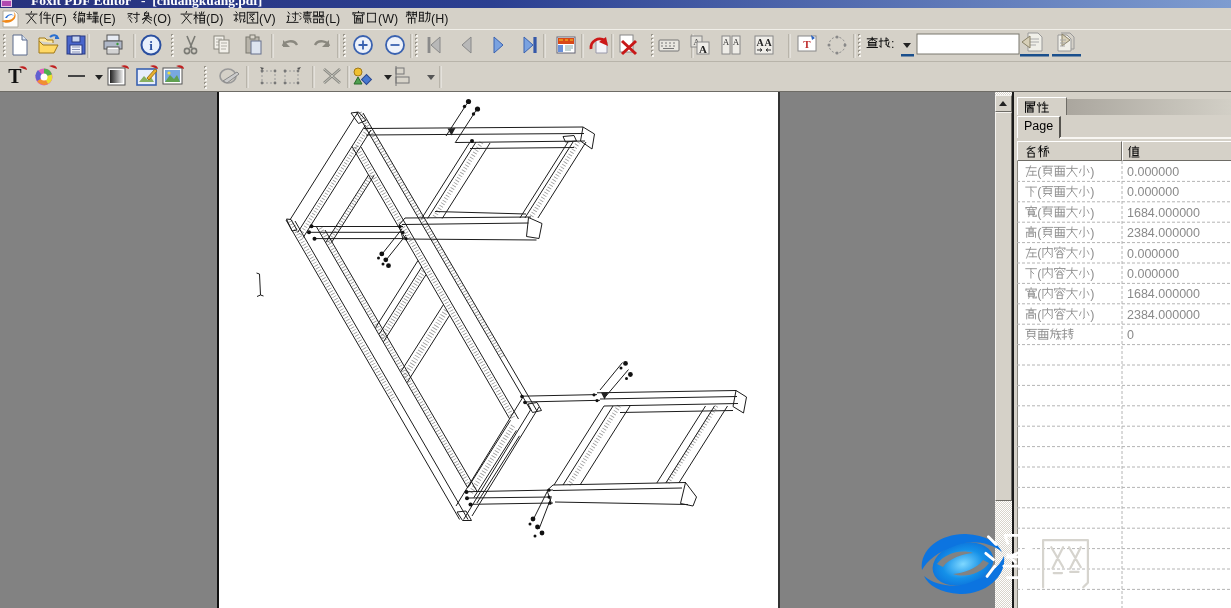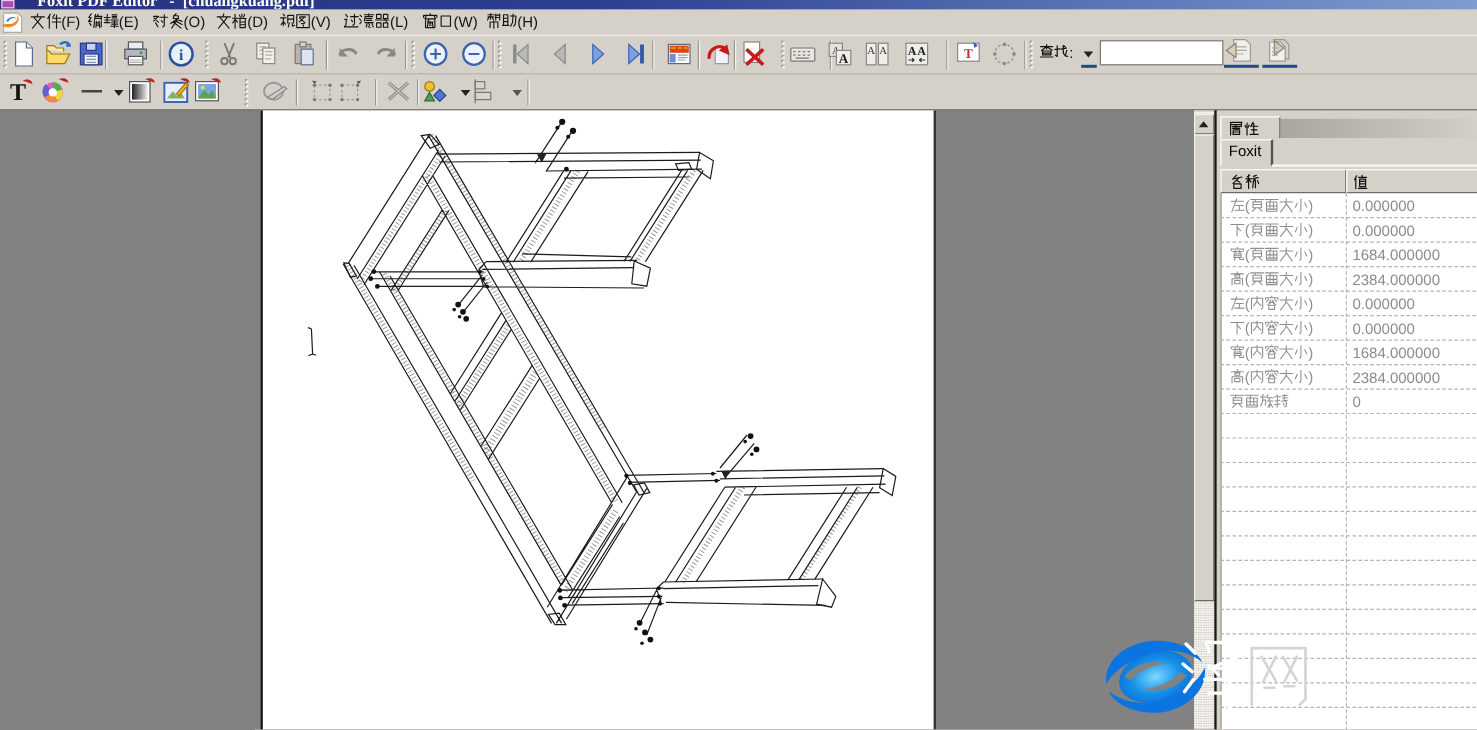--- a/index.html
+++ b/index.html
@@ -434,21 +434,21 @@
   </svg>
 <div class="abs" style="left:995px;top:92px;width:17px;height:516px;background:repeating-conic-gradient(#ffffff 0% 25%, #d8d4cb 0% 50%) 0 0/2px 2px;"></div>
 <div class="abs" style="left:995px;top:95px;width:17px;height:17px;background:#d5d1c8;border-top:1px solid #f4f2ee;border-left:1px solid #f4f2ee;border-right:1px solid #6e6c66;border-bottom:1px solid #6e6c66;box-sizing:border-box;"></div>
 <div class="abs" style="left:999px;top:101px;width:0;height:0;border-left:4px solid transparent;border-right:4px solid transparent;border-bottom:5px solid #222;"></div>
 <div class="abs" style="left:995px;top:112px;width:17px;height:389px;background:#d5d1c8;border-top:1px solid #f4f2ee;border-left:1px solid #f4f2ee;border-right:1px solid #6e6c66;border-bottom:1px solid #6e6c66;box-sizing:border-box;"></div>
 <div class="abs" style="left:1012px;top:92px;width:2px;height:516px;background:#1a1a1a;"></div>
 <div class="abs" style="left:1014px;top:92px;width:217px;height:516px;background:#d5d1c8;"></div>
 <div class="abs" style="left:1066px;top:99px;width:165px;height:16px;background:linear-gradient(90deg,#aaa69e,#d2cfc6);"></div>
 <div class="abs" style="left:1017px;top:97px;width:50px;height:18px;background:#d5d1c8;border-top:1.5px solid #fff;border-left:1.5px solid #fff;border-right:1px solid #6e6c66;box-sizing:border-box;"></div>
 <div class="abs" style="left:1017px;top:116px;width:44px;height:22px;background:#d5d1c8;border-top:1.5px solid #fff;border-left:1.5px solid #fff;border-right:2.5px solid #55534e;box-sizing:border-box;"></div>
-<div class="abs" style="left:1024px;top:119px;font-size:12.5px;color:#000;">Foxit</div>
+<div class="abs" style="left:1024px;top:119px;font-size:12.5px;color:#000;">Page</div>
 <div class="abs" style="left:1060px;top:137px;width:171px;height:1.5px;background:#f8f6f2;"></div>
 <div class="abs" style="left:1017px;top:141px;width:214px;height:467px;background:#fff;border-left:1.5px solid #8a887f;border-top:1px solid #8a887f;box-sizing:border-box;"></div>
 <div class="abs" style="left:1017px;top:141px;width:105px;height:20px;background:#d5d1c8;border-top:1px solid #fff;border-left:1px solid #fff;border-right:1px solid #6e6c66;border-bottom:1px solid #6e6c66;box-sizing:border-box;"></div>
 <div class="abs" style="left:1122px;top:141px;width:109px;height:20px;background:#d5d1c8;border-top:1px solid #fff;border-left:1px solid #fff;border-bottom:1px solid #6e6c66;box-sizing:border-box;"></div>
 <svg class="abs" style="left:0;top:92px;" width="1231" height="516" viewBox="0 92 1231 516">
 <path d="M1025.5 102.0L1035.0 102.0M1025.5 102.0L1025.5 112.5M1025.5 103.8L1034.5 103.8M1034.5 102.0L1034.5 105.5M1027.0 105.5L1033.5 105.5M1030.0 104.5L1029.5 107.0M1027.0 107.0L1033.0 107.0M1027.8 108.2L1033.0 108.2M1027.8 108.2L1027.5 112.0M1033.0 108.2L1033.0 112.0M1027.5 110.0L1033.0 110.0M1027.5 112.0L1033.0 112.0M1030.2 107.2L1031.2 108.0" stroke="#111" stroke-width="1.00" fill="none" stroke-linecap="round"></path>
     <path d="M1039.2 102.5L1039.2 112.5M1037.5 104.5L1038.2 106.0M1041.0 104.2L1040.2 106.0M1044.2 101.8L1042.8 104.5M1044.8 103.0L1044.8 112.0M1042.2 105.2L1048.0 105.2M1042.8 108.2L1047.5 108.2M1041.8 112.0L1048.5 112.0" stroke="#111" stroke-width="1.00" fill="none" stroke-linecap="round"></path>
     <path d="M1030.5 146.0L1028.0 148.5M1027.0 149.2L1035.0 147.5M1032.5 148.2L1027.5 152.8M1030.2 150.2L1033.2 151.8M1028.2 153.2L1034.2 153.2M1028.2 153.2L1028.2 157.0M1034.2 153.2L1034.2 157.0M1028.2 157.0L1034.2 157.0" stroke="#111" stroke-width="1.00" fill="none" stroke-linecap="round"></path>
     <path d="M1041.2 146.0L1039.2 147.5M1040.5 145.8L1040.5 157.0M1038.2 149.0L1043.0 149.0M1040.5 149.5L1038.8 152.0M1040.8 149.5L1042.5 151.8M1044.5 147.0L1047.0 146.2M1044.0 148.8L1048.5 148.0M1045.8 148.8L1044.8 151.2M1044.5 150.5L1044.0 156.5M1046.2 150.0L1046.2 156.5M1048.0 150.5L1048.8 153.0" stroke="#111" stroke-width="1.00" fill="none" stroke-linecap="round"></path>
     <path d="M1130.5 146.5L1128.8 149.8M1129.8 148.0L1129.8 157.2M1132.2 147.8L1138.8 147.8M1135.2 146.2L1135.2 147.8M1133.0 149.2L1138.0 149.2M1133.0 149.2L1133.0 155.5M1138.0 149.2L1138.0 155.5M1133.0 151.2L1138.0 151.2M1133.0 153.2L1138.0 153.2M1133.0 155.5L1138.0 155.5M1132.0 157.0L1139.0 157.0" stroke="#111" stroke-width="1.00" fill="none" stroke-linecap="round"></path>

